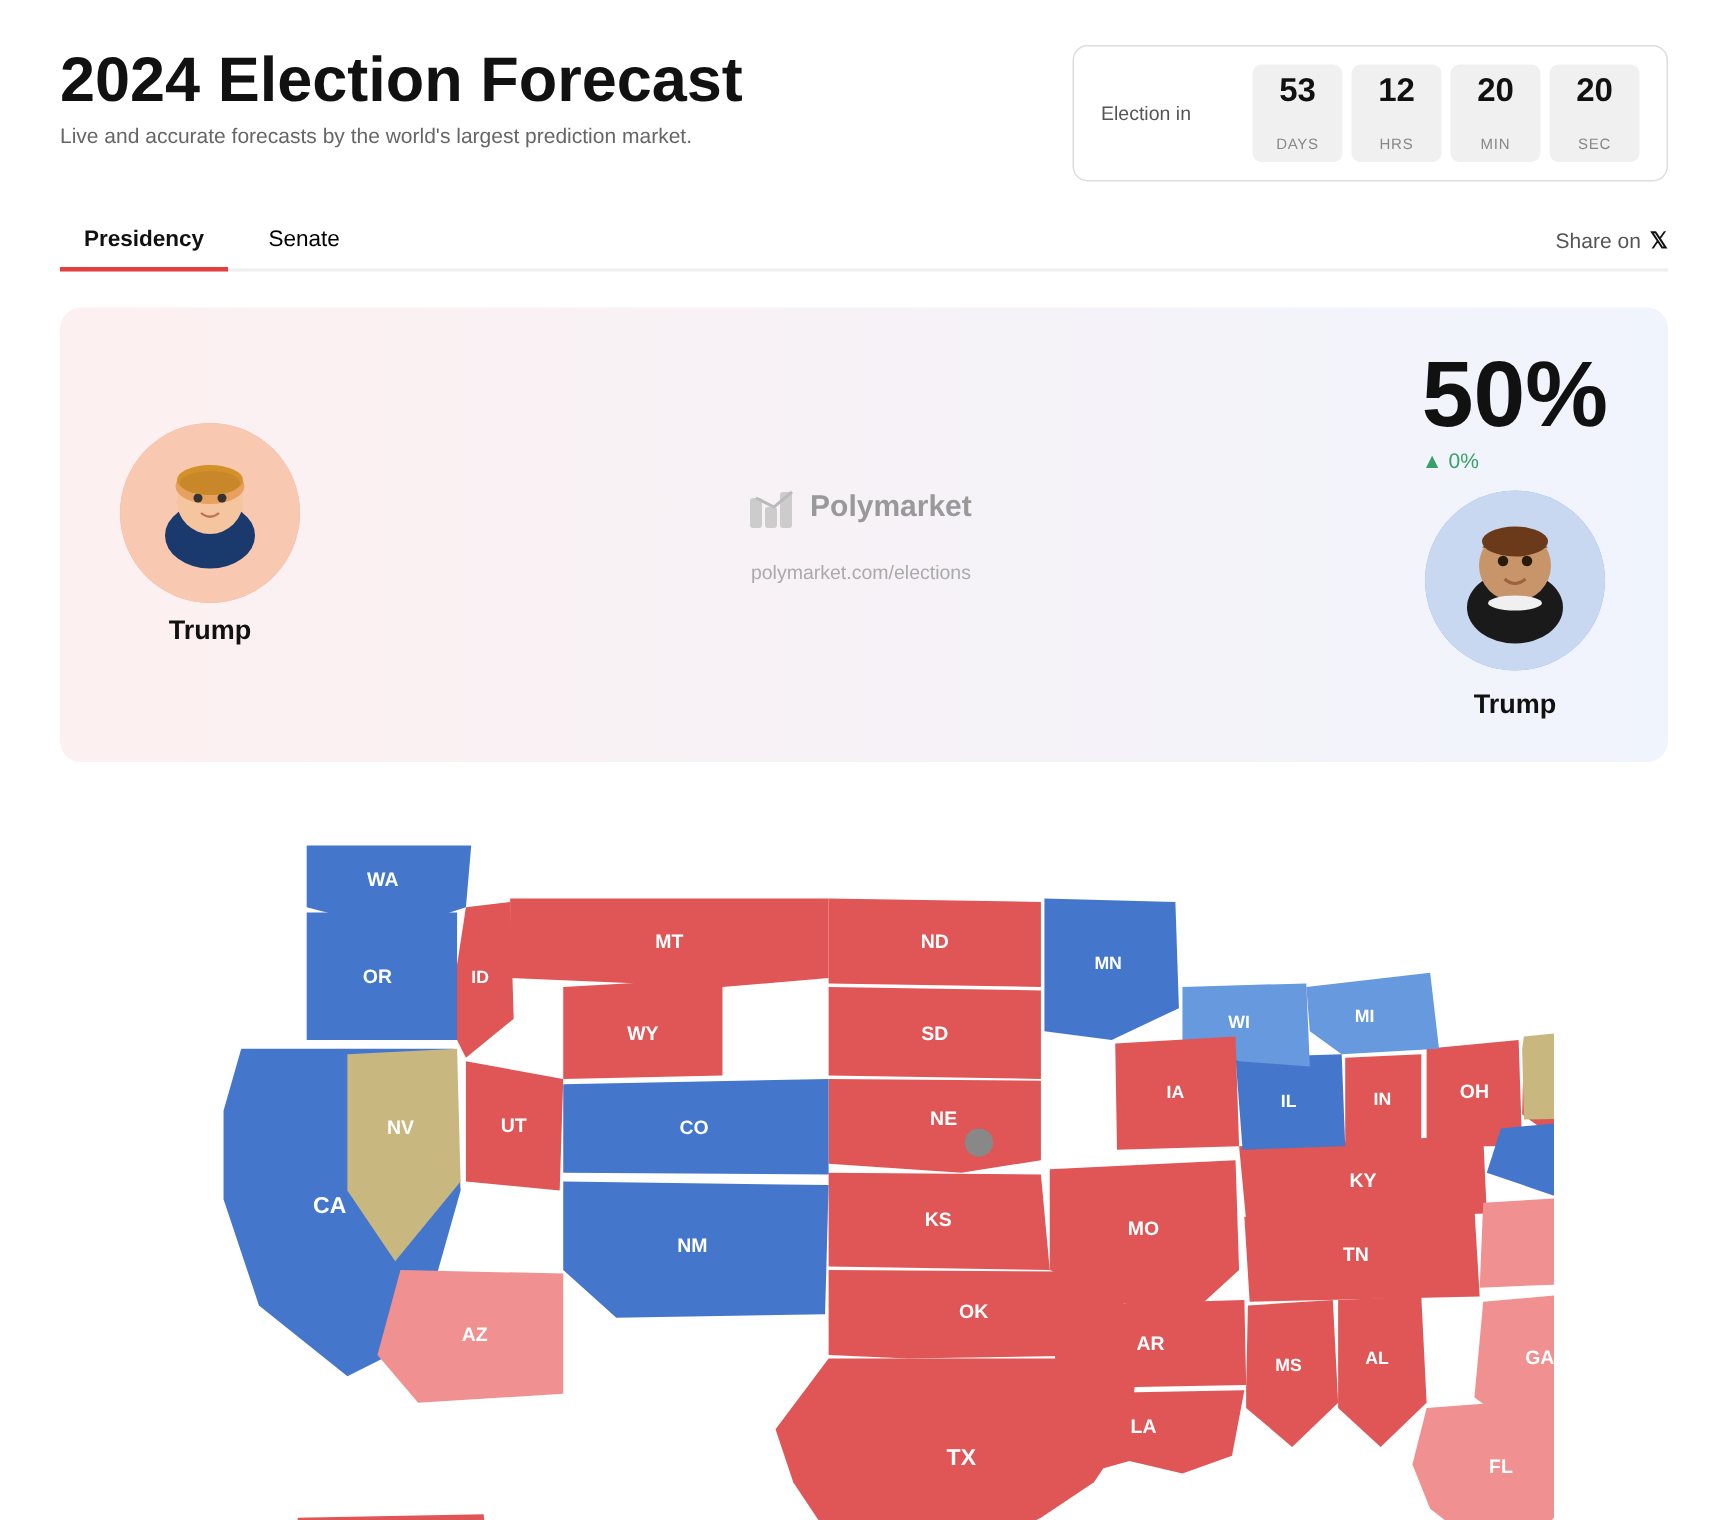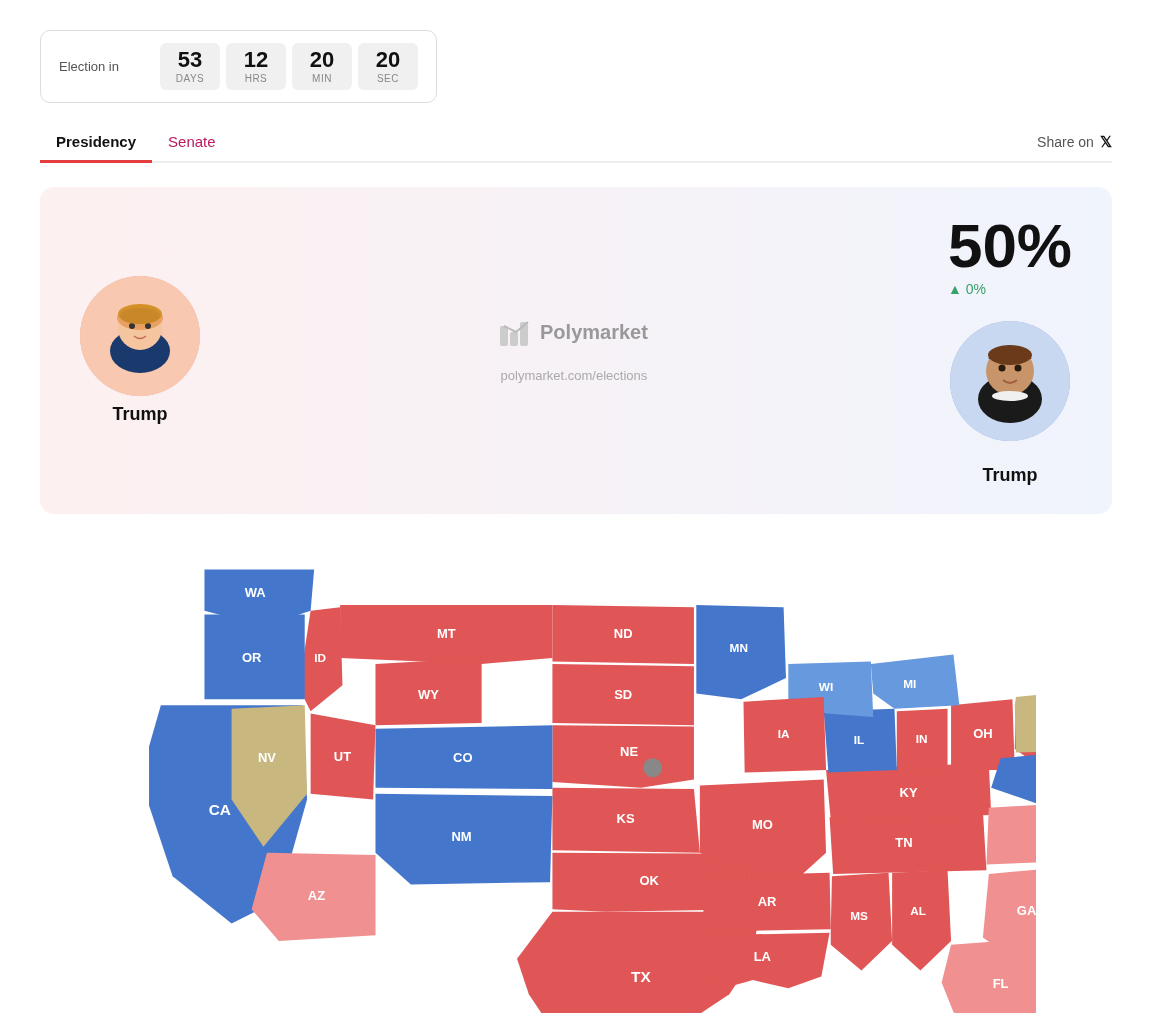--- a/index.html
+++ b/index.html
@@ -6,30 +6,30 @@
     body { font-family: -apple-system, BlinkMacSystemFont, 'Segoe UI', sans-serif; background: #fff; color: #1a1a1a; }
     .page { max-width: 1152px; margin: 0 auto; padding: 30px 40px; }
     .header { display: flex; justify-content: space-between; align-items: flex-start; margin-bottom: 20px; }
     .title-block h1 { font-size: 42px; font-weight: 800; color: #111; line-height: 1.1; }
     .title-block p { font-size: 14px; color: #666; margin-top: 6px; }
     .countdown-box { border: 1.5px solid #ddd; border-radius: 10px; padding: 12px 18px; display: flex; align-items: center; gap: 12px; min-width: 340px; }
     .countdown-label { font-size: 13px; color: #555; white-space: nowrap; text-align: right; }
     .countdown-units { display: flex; gap: 6px; padding-left: 29px; }
     .countdown-unit { background: #f0f0f0; border-radius: 6px; padding: 6px 12px; text-align: center; min-width: 60px; }
     .countdown-unit .number { font-size: 22px; font-weight: 700; color: #111; line-height: 1; }
-    .countdown-unit .label { font-size: 10px; color: #888; text-transform: uppercase; letter-spacing: 0.5px; margin-top: 2px; }
+    .countdown-unit .label { font-size: 10px; color: #888; text-transform: uppercase; letter-spacing: 0.5px; margin-top: 20px; }
     .tabs-row { display: flex; justify-content: space-between; align-items: center; border-bottom: 2px solid #eee; margin-bottom: 24px; }
-    .tabs { display: flex; gap: 0; }
-    .tab { padding: 10px 16px; font-size: 15px; cursor: pointer; color: #be185d; border-bottom: 3px solid transparent; margin-bottom: -2px; }
+    .tabs { display: flex; gap: 11px; }
+    .tab { padding: 10px 16px; font-size: 15px; cursor: pointer; color: #000000; border-bottom: 3px solid transparent; margin-bottom: -2px; }
     .tab.active { font-weight: 700; color: #111; border-bottom: 3px solid #e53e3e; }
     .share-on { display: flex; align-items: center; gap: 6px; font-size: 14px; color: #555; cursor: pointer; text-align: right; }
     .x-icon { font-size: 15px; color: #111; font-weight: 700; }
     .candidates-card { background: linear-gradient(to right, #fdf0f0, #f0f4fd); border-radius: 14px; padding: 28px 40px; display: flex; align-items: center; justify-content: space-between; margin-bottom: 32px; }
     .candidate-left { display: flex; flex-direction: column; align-items: center; gap: 8px; }
-    .candidate-right { display: flex; flex-direction: column; align-items: center; gap: 24px; }
+    .candidate-right { display: flex; flex-direction: column; align-items: center; gap: 12px; }
     .avatar { width: 120px; height: 120px; border-radius: 50%; overflow: hidden; display: flex; align-items: center; justify-content: center; }
     .avatar-trump { background: radial-gradient(circle, #f8d0c8, #f0a090); }
     .avatar-harris { background: radial-gradient(circle, #c8d8f0, #90a8e0); }
     .avatar svg { width: 100%; height: 100%; }
     .candidate-name { font-size: 18px; font-weight: 600; color: #111; }
     .percentage-block { text-align: center; }
     .percentage-number { font-size: 62px; font-weight: 800; color: #111; line-height: 1; }
     .percentage-change { font-size: 14px; color: #888; display: flex; align-items: center; gap: 4px; margin-top: 4px; }
     .change-down { color: #e53e3e; }
     .change-up { color: #38a169; }
@@ -38,20 +38,24 @@
     .polymarket-logo .pm-icon { width: 32px; height: 28px; }
     .polymarket-url { font-size: 13px; color: #aaa; margin-top: 16px; }
     .map-container { width: 100%; display: flex; justify-content: center; }
     .map-container svg { width: 100%; max-width: 920px; height: auto; }
   </style>
 </head>
 <body>
 
 <div class="page">
   <div class="header">
+    <div class="title-block">
+      <h1>2024 Election Forecast</h1>
+      <p>Live and accurate forecasts by the world's largest prediction market.</p>
+    </div>
     <div class="countdown-box">
       <span class="countdown-label">Election in</span>
       <div class="countdown-units">
         <div class="countdown-unit">
           <div class="number">53</div>
           <div class="label">DAYS</div>
         </div>
         <div class="countdown-unit">
           <div class="number">12</div>
           <div class="label">HRS</div>

